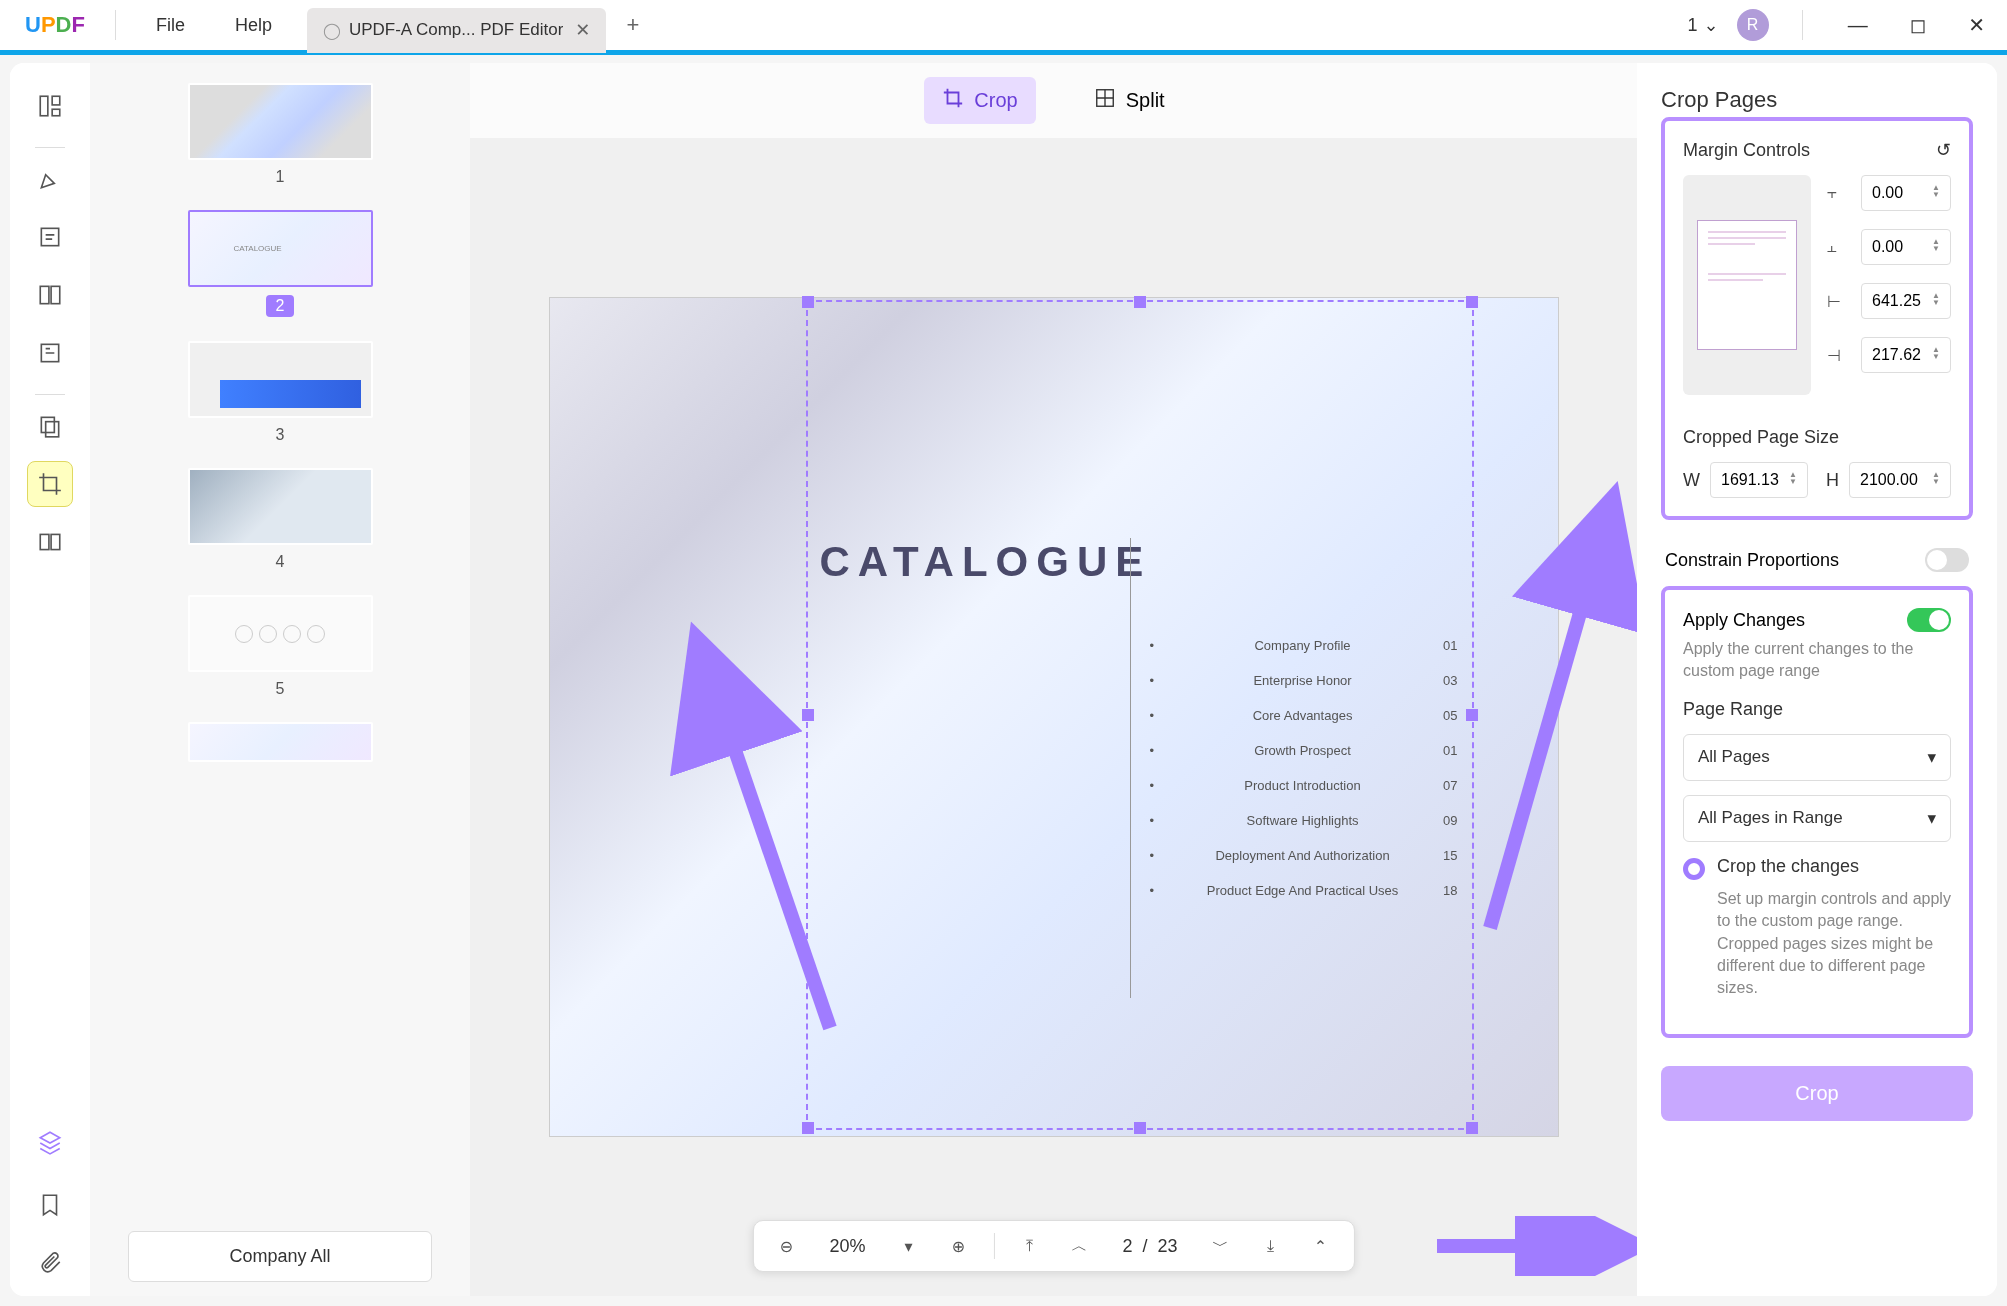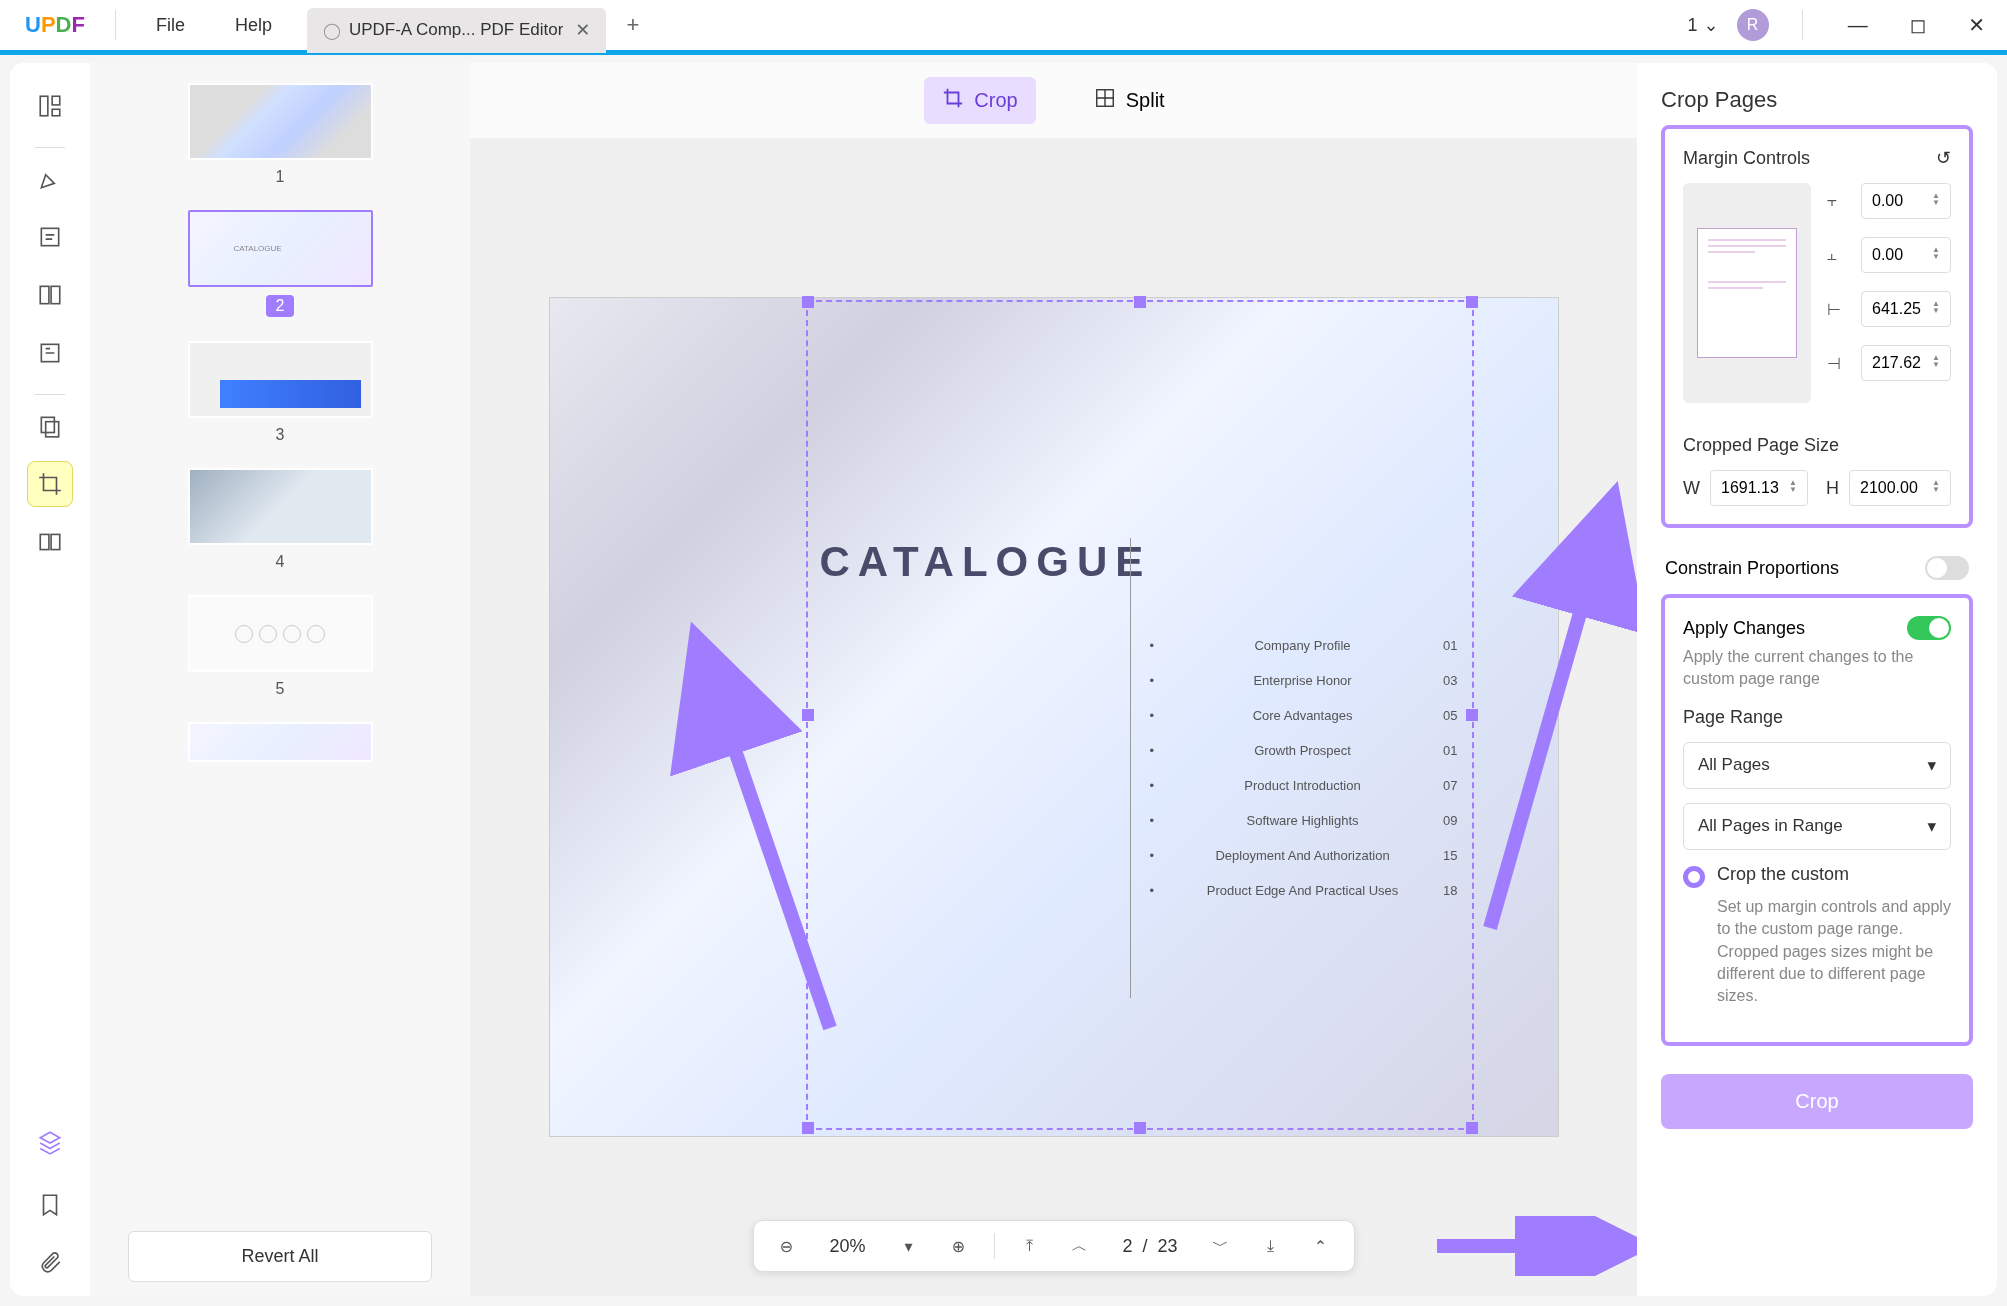--- a/index.html
+++ b/index.html
@@ -49,21 +49,21 @@
 .toc{position:absolute;left:600px;top:340px;right:100px}
 .toc-row{display:flex;justify-content:space-between;font-size:13px;color:#555;margin-bottom:20px}
 .toc-row::before{content:"•";margin-right:8px}
 .arrow-svg{position:absolute;pointer-events:none}
 .bottombar{position:absolute;bottom:24px;left:50%;transform:translateX(-50%);background:#fff;border:1px solid #ddd;border-radius:10px;padding:10px 18px;display:flex;align-items:center;gap:20px;box-shadow:0 2px 8px rgba(0,0,0,0.1)}
 .bb-btn{width:30px;height:30px;display:flex;align-items:center;justify-content:center;cursor:pointer;color:#555}
 .bb-zoom{font-size:18px;color:#333;padding:0 8px}
 .bb-sep{width:1px;height:26px;background:#ddd}
 .bb-page{font-size:18px;color:#333;padding:0 8px}
 .rightpanel{width:360px;background:#fff;padding:24px 24px;overflow-y:auto;position:relative}
-.rp-title{font-size:22px;color:#333;margin-bottom:12px}
+.rp-title{font-size:22px;color:#333;margin-bottom:4px}
 .rp-box{border:4px solid #b990ff;border-radius:8px;padding:18px;margin-bottom:14px;position:relative}
 .rp-label{font-size:18px;color:#333;margin-bottom:14px;display:flex;justify-content:space-between;align-items:center}
 .reset-icon{cursor:pointer}
 .margin-grid{display:flex;gap:16px}
 .margin-preview{width:160px;height:220px;background:#eee;border-radius:6px;display:flex;align-items:center;justify-content:center}
 .margin-preview-inner{width:100px;height:130px;border:1px solid #c0a0d0;background:#fff;display:flex;flex-direction:column;padding:10px;gap:4px}
 .mp-line{height:2px;background:#e8d0e8}
 .margin-inputs{flex:1;display:flex;flex-direction:column;gap:18px}
 .mi-row{display:flex;align-items:center;gap:10px}
 .mi-icon{width:24px;color:#555}
@@ -220,21 +220,21 @@
               <div class="t-logo"></div>
             </div>
           </div>
           <div class="thumb-num">5</div>
         </div>
       <div class="thumb">
           <div class="thumb-img" style="height:40px">
             <div class="t-grad2"></div>
           </div>
         </div>
-      <button class="revert">Revert All</button>
+      <button class="revert">Company All</button>
     </div>
 
     <div class="center">
       <div class="topbar">
         <div class="tbtn active">
           <span><svg width="22" height="22" viewBox="0 0 24 24" fill="none" stroke="#6a3fd9" stroke-width="2">
                 <path d="M6 2v16h16M2 6h16v16"></path>
               </svg></span>
           <span>Crop</span>
         </div>
@@ -406,21 +406,21 @@
             <span>All Pages</span>
             <span>▾</span>
           </div>
         <div class="select">
             <span>All Pages in Range</span>
             <span>▾</span>
           </div>
         <div class="radio-row">
           <div class="radio"></div>
           <div>
-            <div class="radio-label">Crop the custom</div>
+            <div class="radio-label">Crop the changes</div>
           </div>
         </div>
         <div class="rp-desc" style="margin-left:34px">Set up margin controls and apply to the custom page range. Cropped pages sizes might be different due to different page sizes.</div>
       </div>
 
       <button class="crop-btn">Crop</button>
     </div>
   </div>
 </div>
 

